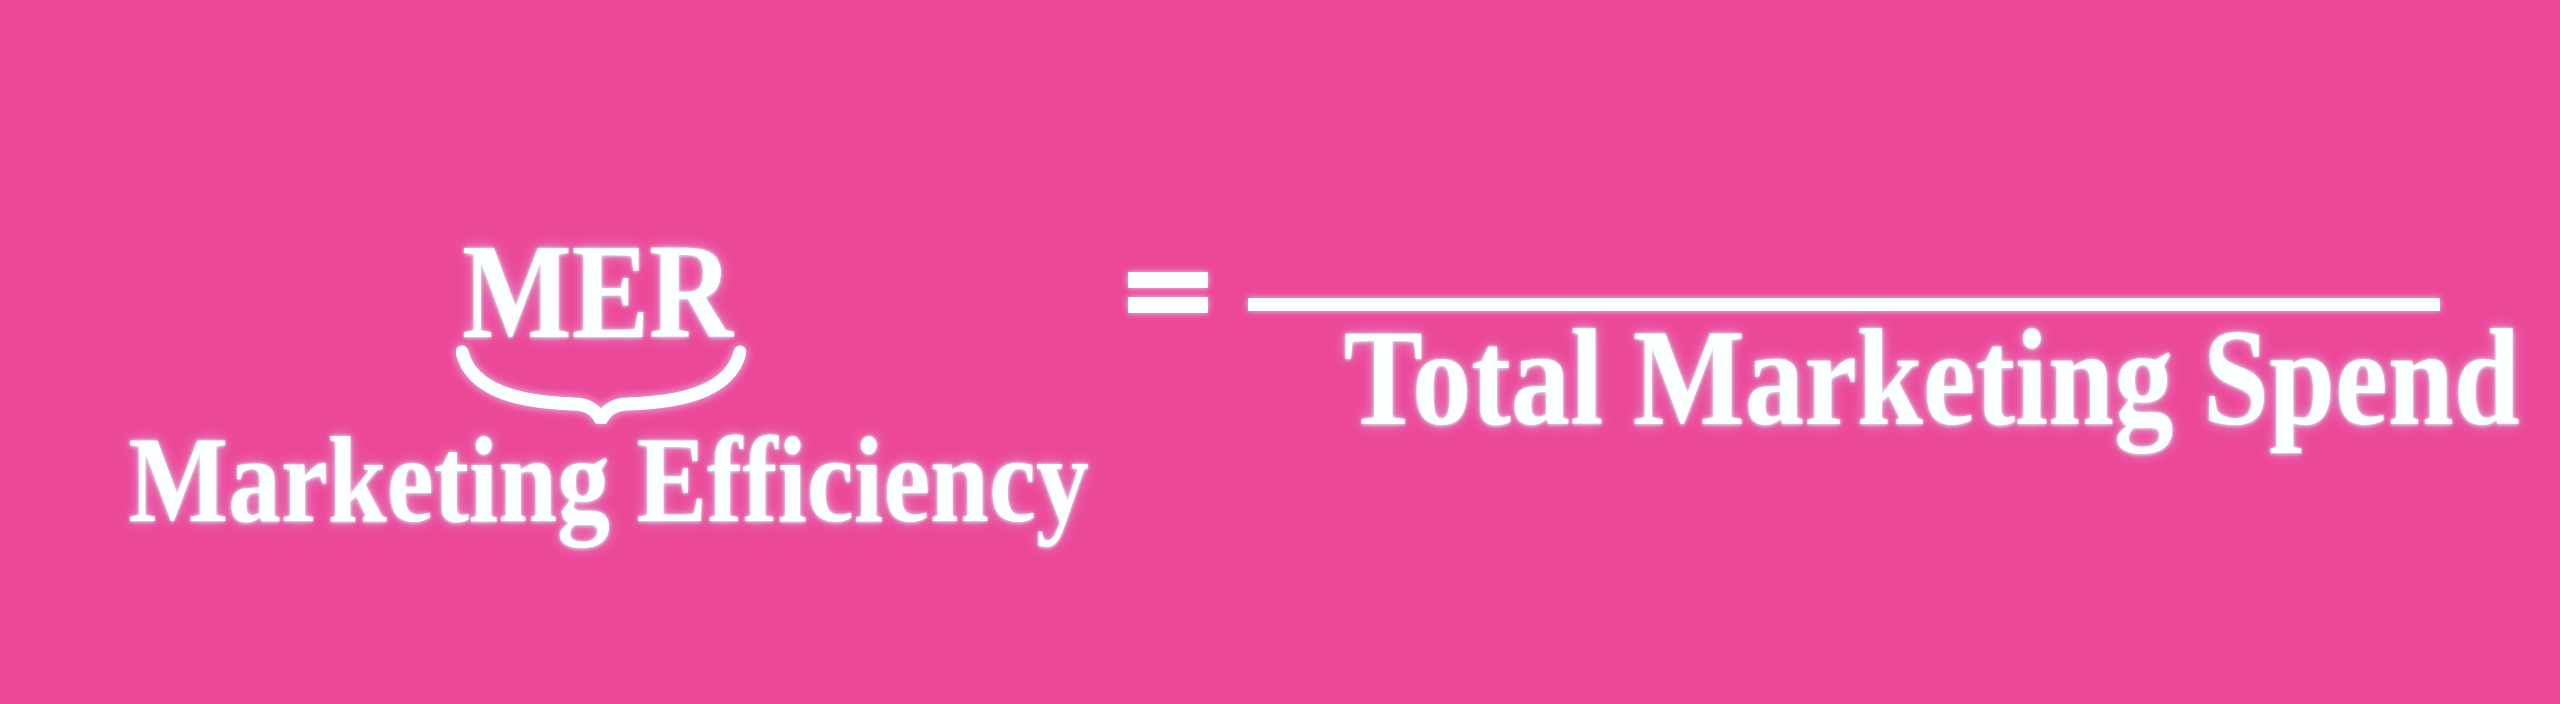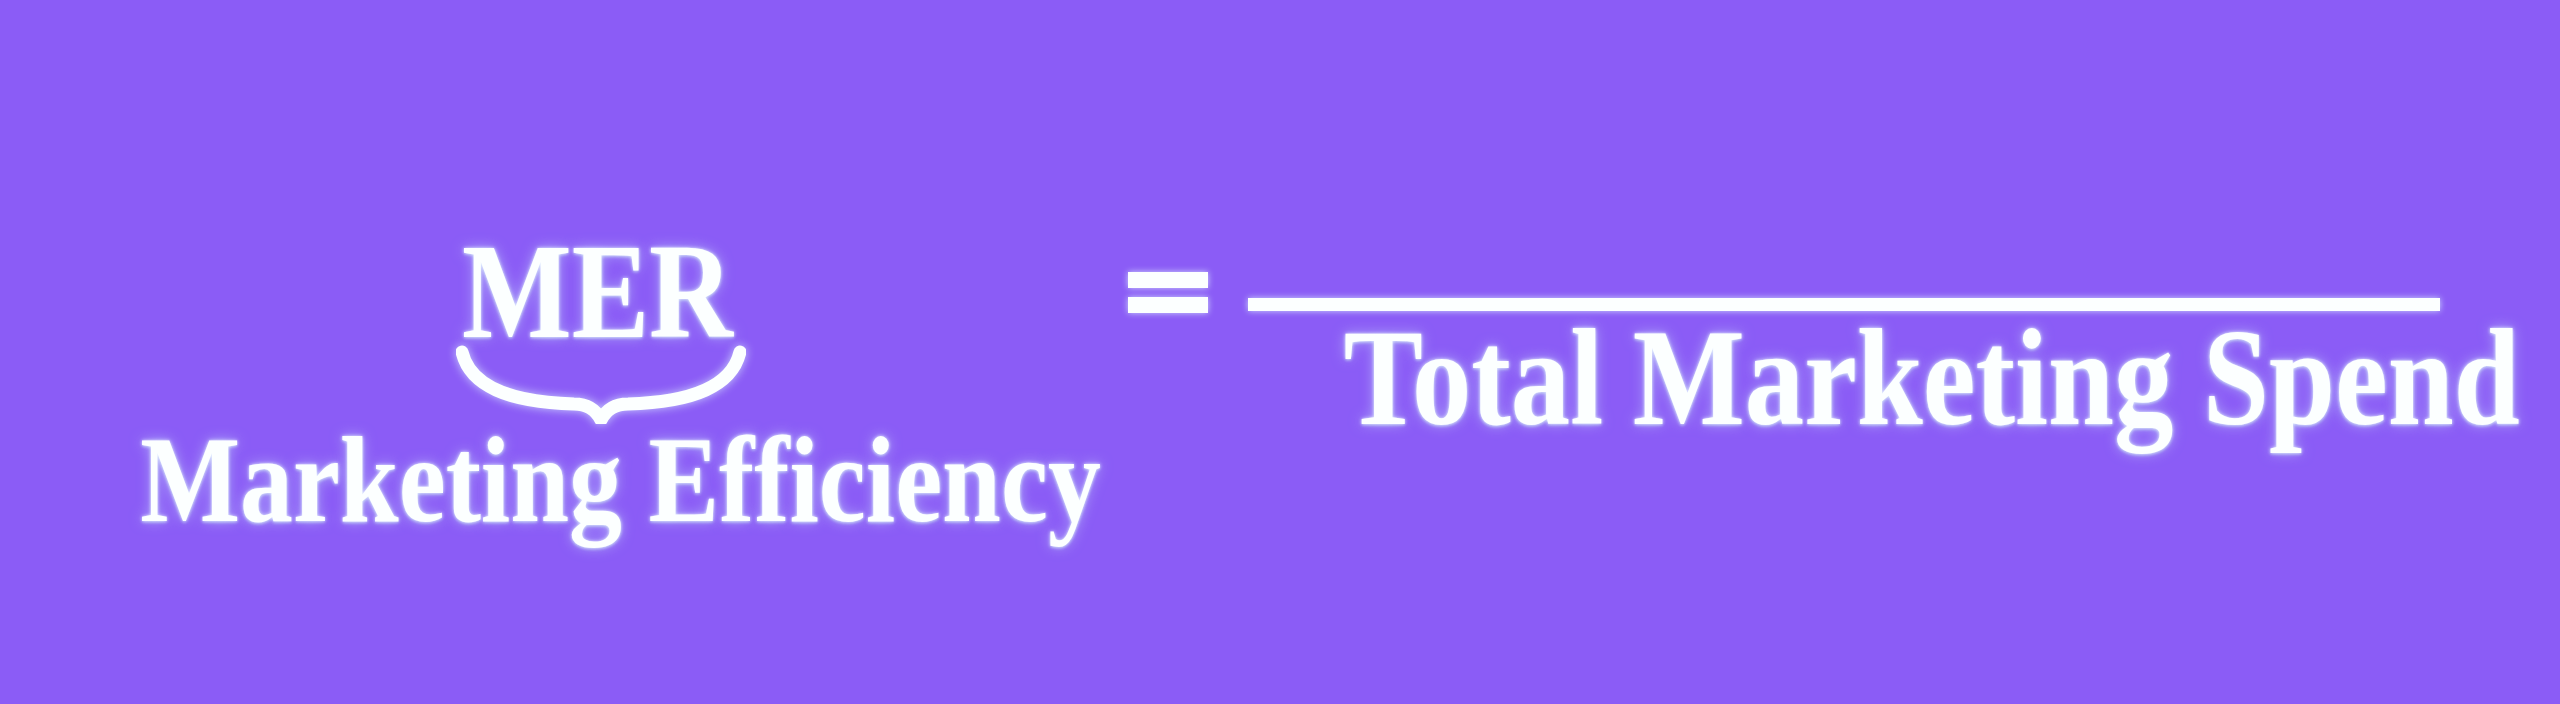--- a/index.html
+++ b/index.html
@@ -5,21 +5,21 @@
   html, body {
     margin: 0;
     padding: 0;
     background: #4d6872;
   }
   .canvas {
     position: relative;
     width: 2560px;
     height: 704px;
     overflow: hidden;
-    background: #8b5cf6;
+    background: #ec4899;
     font-family: "Liberation Serif", "DejaVu Serif", serif;
   }
   .ftext {
     position: absolute;
     color: #fcffff;
     font-weight: bold;
     line-height: 1;
     text-align: center;
     white-space: nowrap;
     text-shadow:
@@ -32,21 +32,21 @@
     transform: scaleX(0.86);
     transform-origin: 50% 50%;
   }
   .mer {
     left: 297px;
     top: 224px;
     width: 600px;
     font-size: 135px;
   }
   .lhs-label {
-    left: 62px;
+    left: 50px;
     top: 418px;
     width: 1100px;
     font-size: 123px;
   }
   .numerator {
     left: 1248px;
     top: 133px;
     width: 1200px;
     font-size: 138px;
   }

